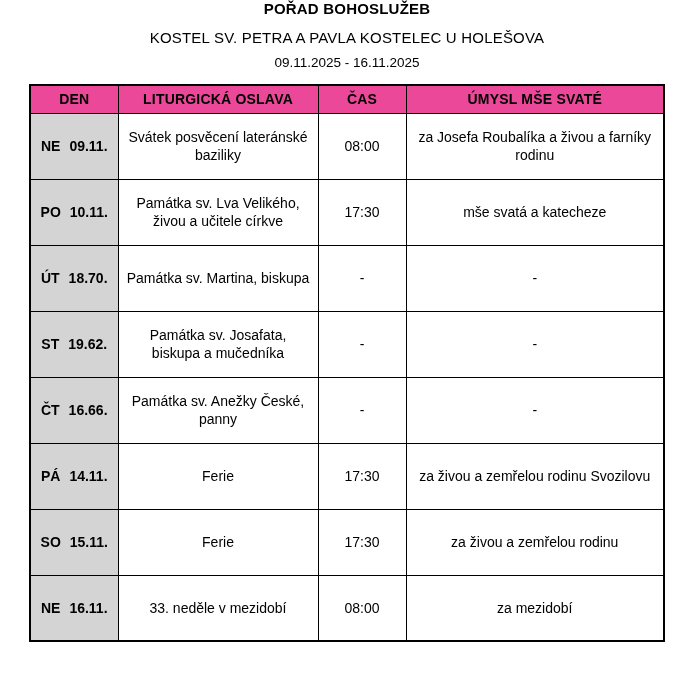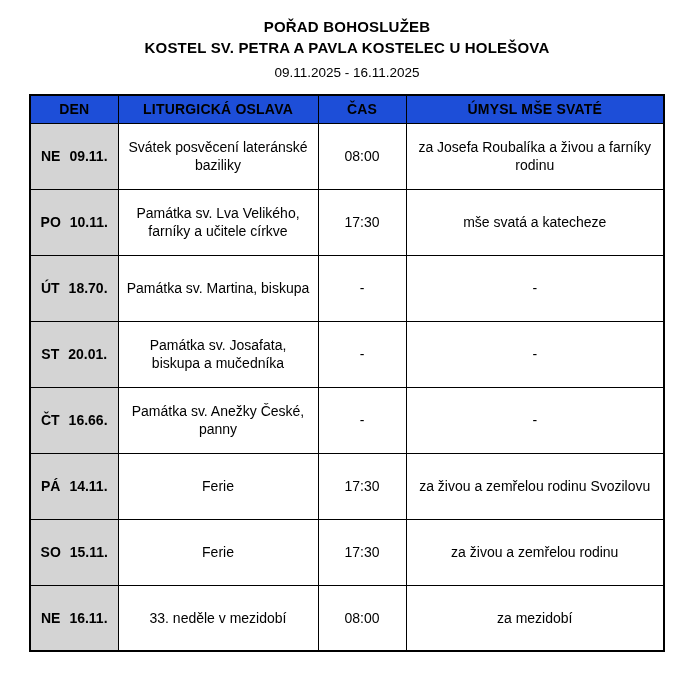--- a/index.html
+++ b/index.html
@@ -5,33 +5,32 @@
   * { margin: 0; padding: 0; box-sizing: border-box; }
   html, body {
     background: #ffffff;
     font-family: "Liberation Sans", "DejaVu Sans", sans-serif;
     color: #000000;
   }
   .page {
     width: 694px;
     height: 683px;
     background: #ffffff;
-    padding-top: 18px;
     overflow: hidden;
   }
   .doc-header { text-align: center; }
   .doc-title {
     font-size: 15px;
     font-weight: bold;
     letter-spacing: 0.2px;
   }
   .doc-subtitle {
     font-size: 15px;
-    font-weight: bold;
-    margin-top: 4px;
+    font-weight: normal;
+    margin-top: 12px;
     letter-spacing: 0.2px;
   }
   .doc-daterange {
     font-size: 13.5px;
     font-weight: normal;
     margin-top: 9px;
   }
   table.schedule {
     border-collapse: collapse;
     margin: 14px auto 0 auto;
@@ -42,21 +41,21 @@
   table.schedule th, table.schedule td {
     border: 1px solid #000000;
     font-size: 14px;
     text-align: center;
     vertical-align: middle;
     padding: 4px 6px;
     line-height: 1.35;
     overflow: hidden;
   }
   table.schedule th {
-    background: #1d4ed8;
+    background: #ec4899;
     font-weight: bold;
     height: 24px;
     font-size: 14px;
     letter-spacing: 0.2px;
   }
   table.schedule td { height: 66px; background: #ffffff; }
   table.schedule td.den-cell {
     background: #d4d4d4;
     font-weight: bold;
     white-space: nowrap;
@@ -110,40 +109,40 @@
         <td>08:00</td>
         <td>za Josefa Roubalíka a živou a farníky rodinu</td>
       </tr>
       <tr>
         <td class="den-cell">
           <span class="den-wrap">
             <span>PO</span>
             <span>10.11.</span>
           </span>
         </td>
-        <td>Památka sv. Lva Velikého, farníky a učitele církve</td>
+        <td>Památka sv. Lva Velikého, živou a učitele církve</td>
         <td>17:30</td>
         <td>mše svatá a katecheze</td>
       </tr>
       <tr>
         <td class="den-cell">
           <span class="den-wrap">
             <span>ÚT</span>
             <span>18.70.</span>
           </span>
         </td>
         <td>Památka sv. Martina, biskupa</td>
         <td>-</td>
         <td>-</td>
       </tr>
       <tr>
         <td class="den-cell">
           <span class="den-wrap">
             <span>ST</span>
-            <span>20.01.</span>
+            <span>19.62.</span>
           </span>
         </td>
         <td>Památka sv. Josafata, biskupa a mučedníka</td>
         <td>-</td>
         <td>-</td>
       </tr>
       <tr>
         <td class="den-cell">
           <span class="den-wrap">
             <span>ČT</span>

